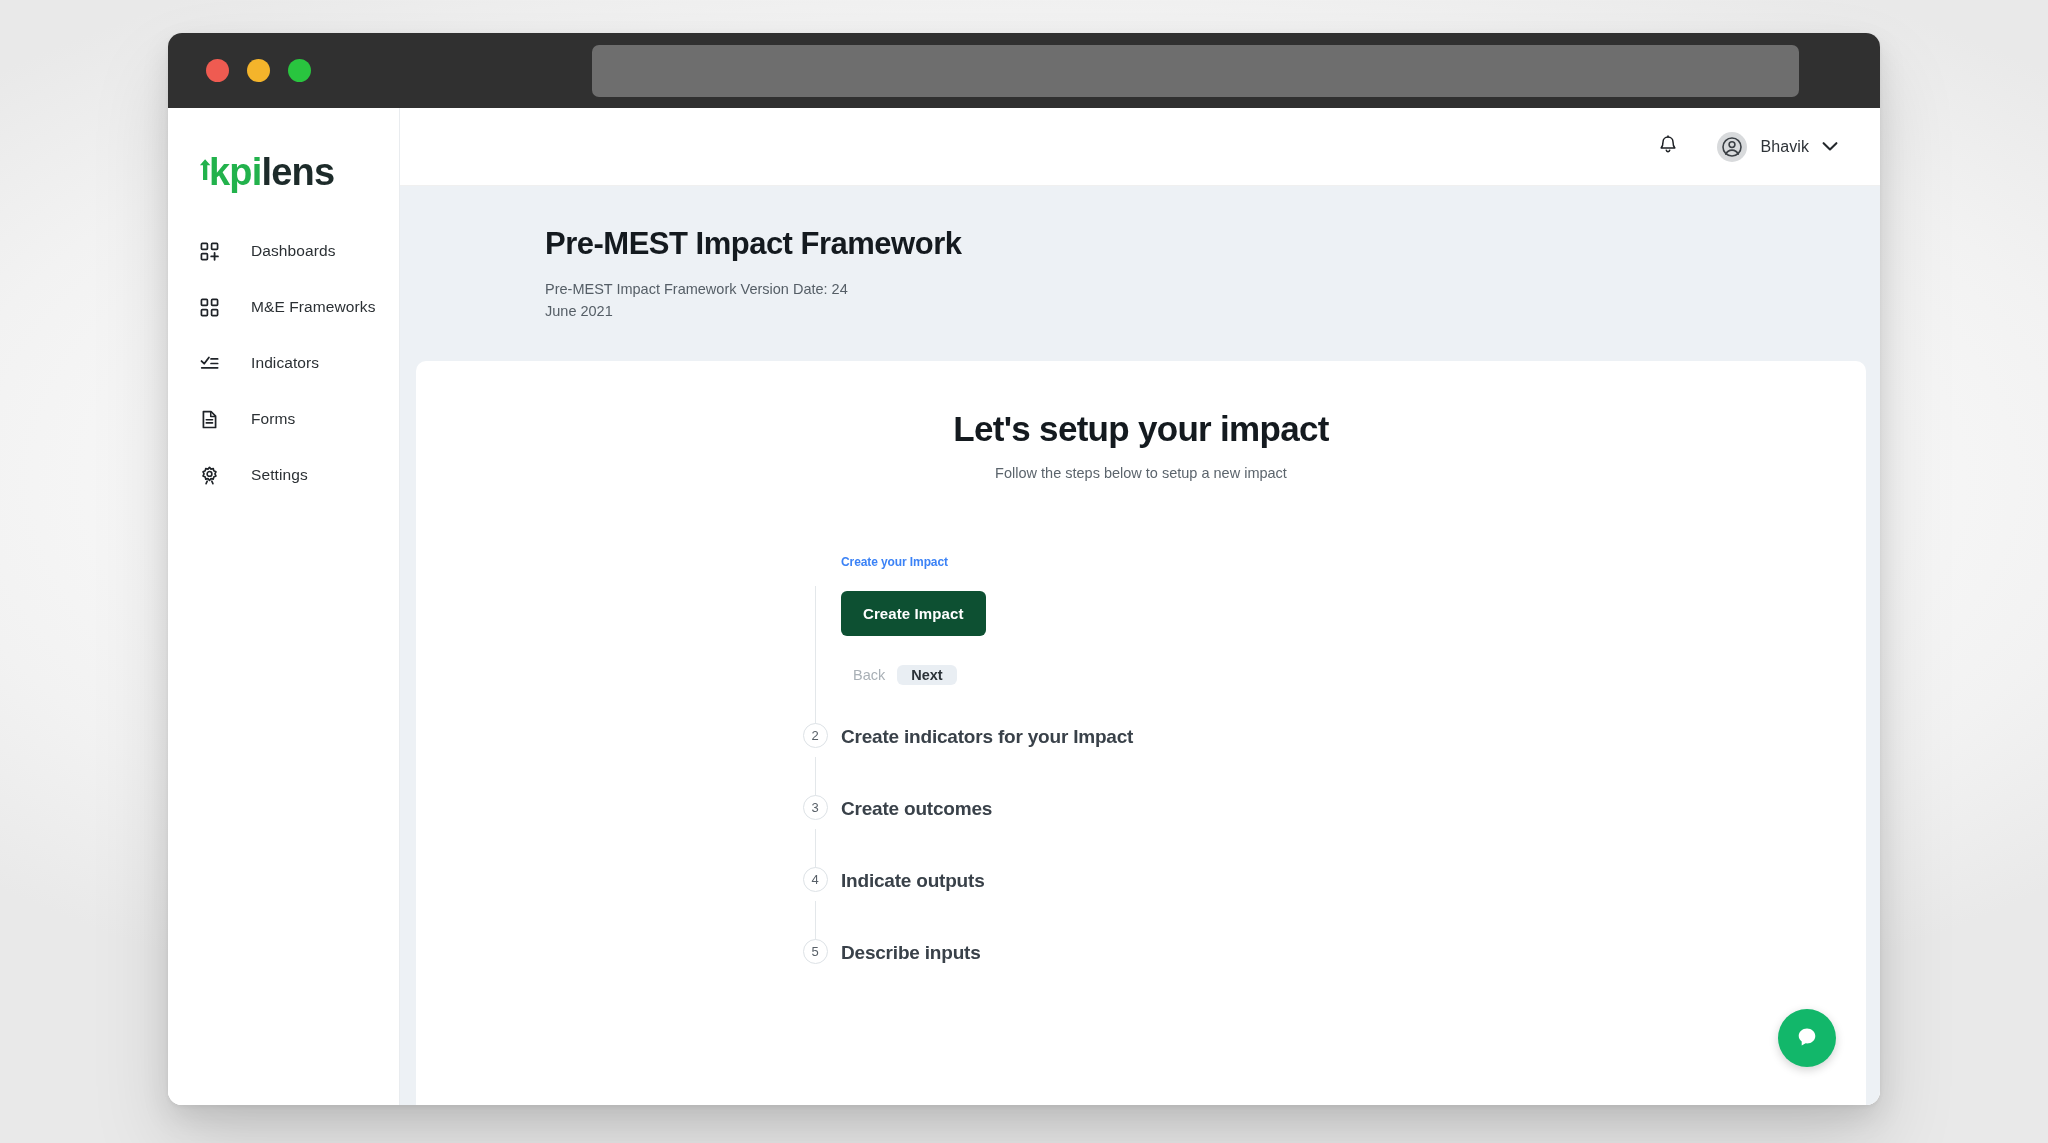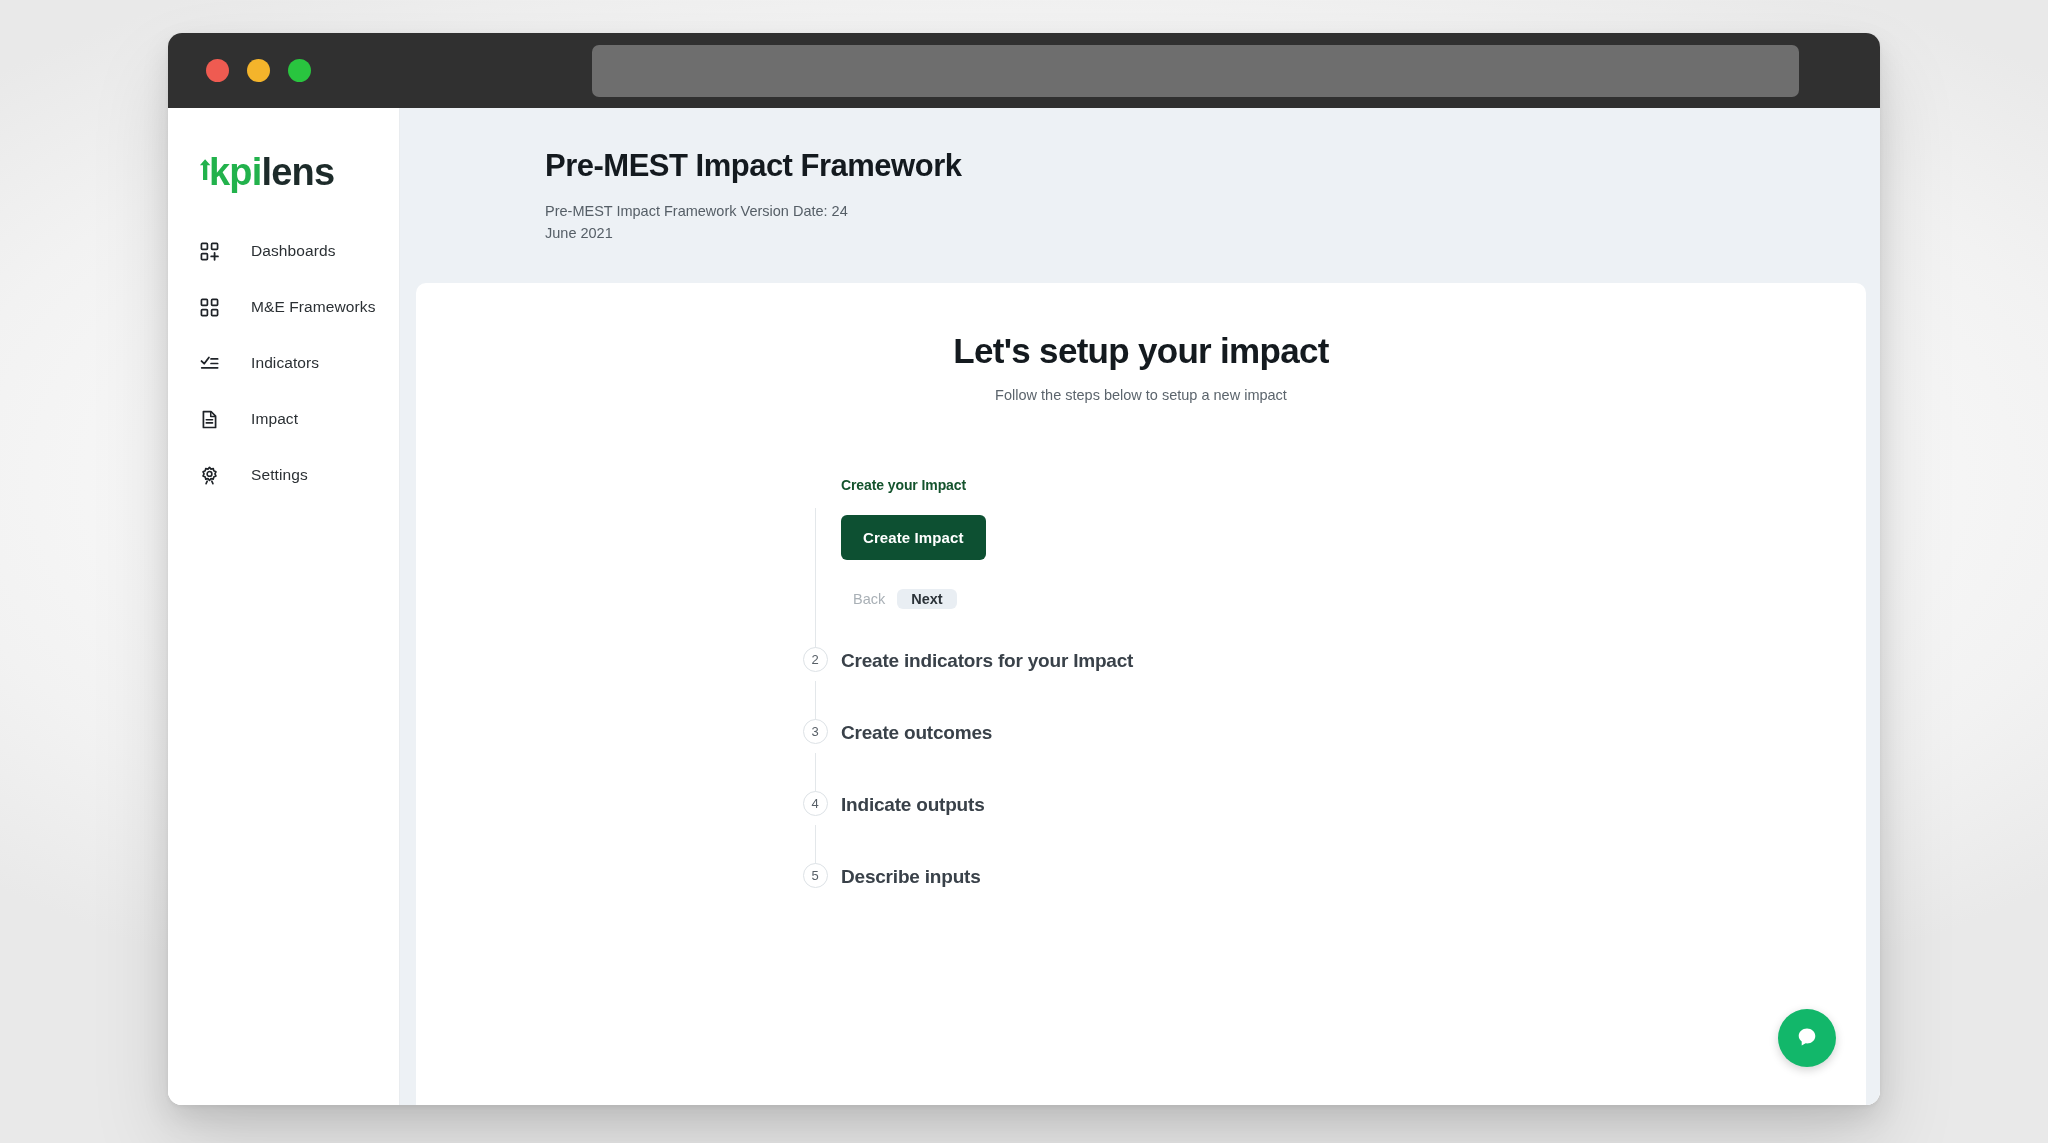--- a/index.html
+++ b/index.html
@@ -255,23 +255,23 @@
   .step-line {
     flex: 1 1 auto;
     width: 1px;
     background: #e3e7ea;
     margin: 6px 0 0 0;
   }
   .step-body { padding-left: 2px; flex: 1 1 auto; padding-bottom: 0; }
 
   .step-1 .step-body { padding-bottom: 34px; }
   .step-heading {
-    font-size: 14px;
-    font-weight: 700;
-    color: #14532d;
+    font-size: 12px;
+    font-weight: 700;
+    color: #3b82f6;
     letter-spacing: -0.1px;
   }
   .step-heading.plain {
     font-size: 19px;
     font-weight: 700;
     color: #394149;
     letter-spacing: -0.2px;
     padding-top: 0px;
   }
   .step-desc {
@@ -410,39 +410,66 @@
           </a>
 
           <a class="nav-item">
             <span class="nav-icon">
               <svg width="19" height="19" viewBox="0 0 20 20" fill="none" aria-hidden="true">
                 <path d="M3.6 1.6h8.0l4.8 4.8v12.0H3.6z" stroke="#1f2328" stroke-width="1.8" stroke-linejoin="round"></path>
                 <path d="M11.3 1.9v4.9h4.9" stroke="#1f2328" stroke-width="1.6" stroke-linejoin="round"></path>
                 <path d="M6.6 10.3h6.6M6.6 13.6h6.6" stroke="#1f2328" stroke-width="1.7" stroke-linecap="round"></path>
               </svg>
             </span>
-            <span class="nav-label">Impact</span>
+            <span class="nav-label">Forms</span>
           </a>
 
           <a class="nav-item">
             <span class="nav-icon">
               <svg width="19" height="19" viewBox="0 0 20 20" fill="none" aria-hidden="true">
                 <path d="M10 1.4l1.6 1.9 2.4-.6.5 2.4 2.3 1-1.1 2.2 1.1 2.2-2.3 1-.5 2.4-2.4-.6L10 15.2l-1.6-1.9-2.4.6-.5-2.4-2.3-1 1.1-2.2L3.2 6.1l2.3-1 .5-2.4 2.4.6z" stroke="#1f2328" stroke-width="1.7" stroke-linejoin="round"></path>
                 <circle cx="10" cy="8.3" r="2.5" stroke="#1f2328" stroke-width="1.7"></circle>
                 <path d="M7.6 16.0l-1.2 2.6M12.4 16.0l1.2 2.6" stroke="#1f2328" stroke-width="1.7" stroke-linecap="round"></path>
               </svg>
             </span>
             <span class="nav-label">Settings</span>
           </a>
 
         </nav>
       </aside>
 
       <section class="main">
 
+        <header class="topbar">
+          <button class="bell-btn">
+            <span>
+              <svg width="20" height="21" viewBox="0 0 20 21" fill="none" aria-hidden="true">
+                <path d="M10 2.0c-2.9 0-5.0 2.2-5.0 5.0 0 4.0-1.2 5.3-1.8 5.9h13.6c-.6-.6-1.8-1.9-1.8-5.9 0-2.8-2.1-5.0-5.0-5.0z" stroke="#1c1f23" stroke-width="1.5" stroke-linejoin="round"></path>
+                <path d="M10 1.0v1.0" stroke="#1c1f23" stroke-width="1.5" stroke-linecap="round"></path>
+                <path d="M8.3 15.3c.3.9 1.0 1.5 1.7 1.5s1.4-.6 1.7-1.5" stroke="#1c1f23" stroke-width="1.5" stroke-linecap="round"></path>
+              </svg>
+            </span>
+          </button>
+
+          <div class="user-menu">
+            <span class="avatar">
+              <svg width="22" height="22" viewBox="0 0 22 22" fill="none" aria-hidden="true">
+                <circle cx="11" cy="11" r="9" stroke="#3b4045" stroke-width="1.6"></circle>
+                <circle cx="11" cy="8.6" r="2.9" stroke="#3b4045" stroke-width="1.6"></circle>
+                <path d="M4.9 18.2c1.0-2.6 3.3-4.1 6.1-4.1s5.1 1.5 6.1 4.1" stroke="#3b4045" stroke-width="1.6" stroke-linecap="round"></path>
+              </svg>
+            </span>
+            <span class="user-name">Bhavik</span>
+            <span class="chev">
+              <svg width="16" height="11" viewBox="0 0 16 11" fill="none" aria-hidden="true">
+                <path d="M1.6 2.2 L8 8.4 L14.4 2.2" stroke="#24282c" stroke-width="2.1" stroke-linecap="round" stroke-linejoin="round"></path>
+              </svg>
+            </span>
+          </div>
+        </header>
 
         <div class="page-header">
           <h1 class="page-title">Pre-MEST Impact Framework</h1>
           <p class="page-subtitle">Pre-MEST Impact Framework Version Date: 24 June 2021</p>
         </div>
 
         <div class="card-wrap">
           <div class="card">
 
             <h2 class="card-title">Let's setup your impact</h2>

